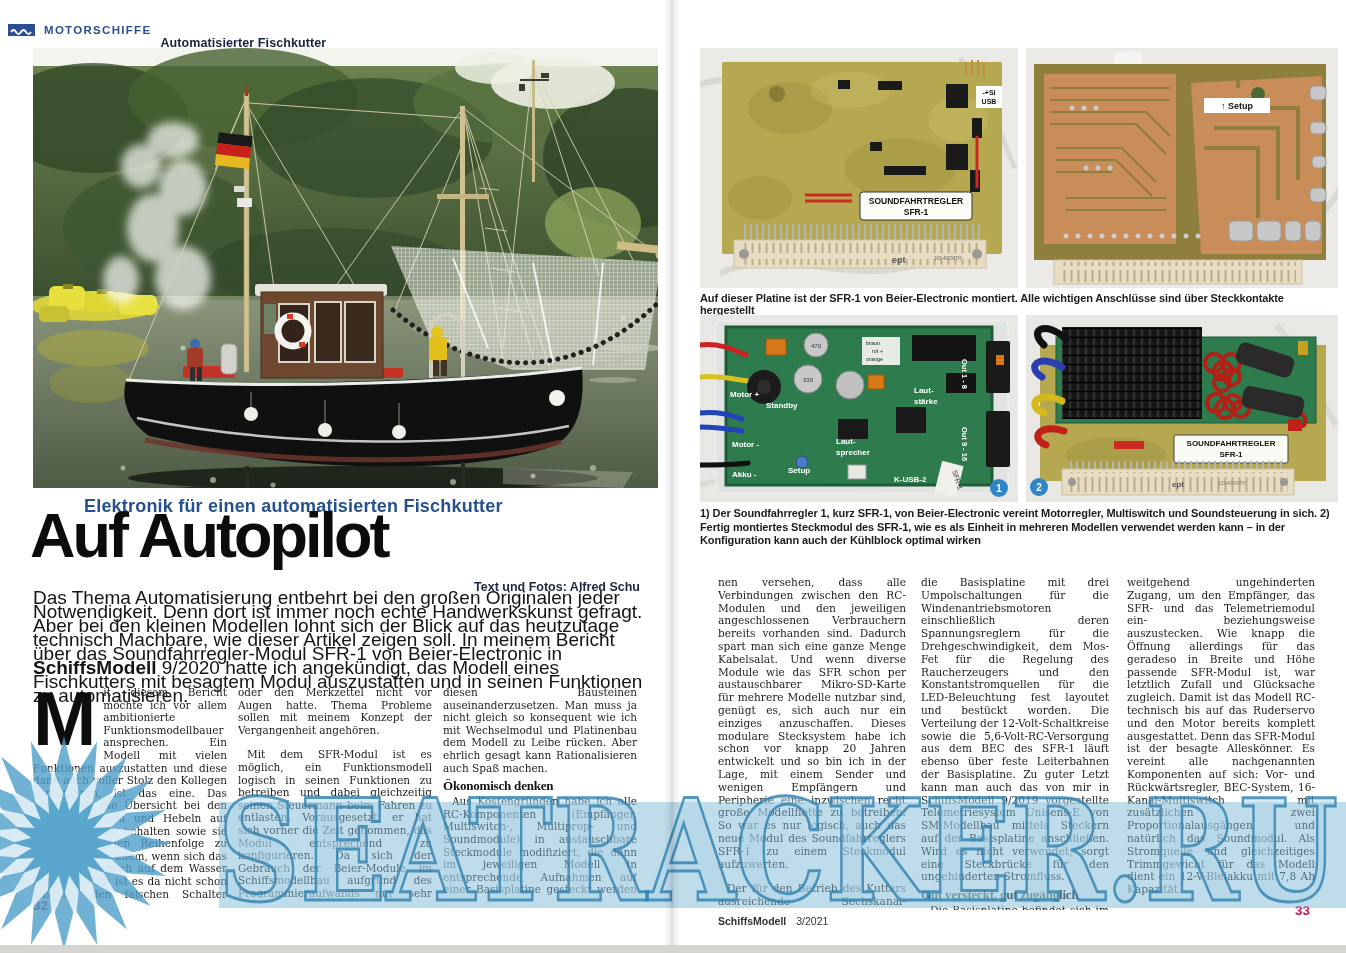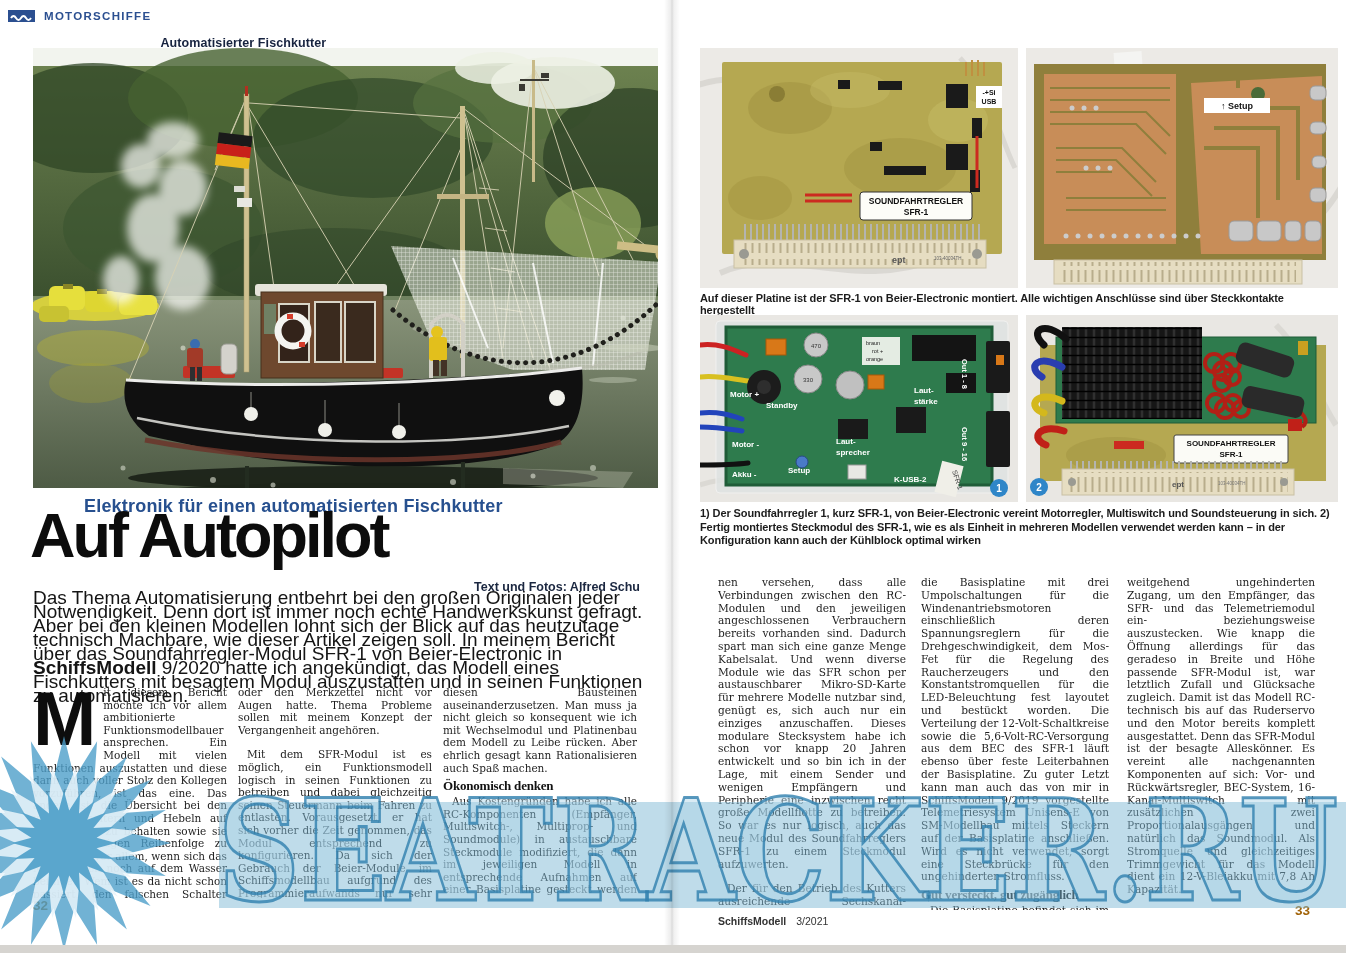--- a/index.html
+++ b/index.html
@@ -4,40 +4,40 @@
 <style>
   html,body{margin:0;padding:0;background:#fff;}
   .sheet{position:relative;width:1346px;height:953px;background:#fff;overflow:hidden;
          font-family:"Liberation Sans",sans-serif;}
   .abs{position:absolute;}
   
   .fold{left:664px;top:0;width:16px;height:953px;
         background:linear-gradient(to right,rgba(0,0,0,0),rgba(0,0,0,.07) 40%,rgba(0,0,0,.14) 50%,rgba(0,0,0,.06) 62%,rgba(0,0,0,0));}
   .bottom-strip{left:0;top:945px;width:1346px;height:8px;background:#d6d4d0;}
   
-  .kopf{left:8px;top:10px;display:flex;align-items:flex-start;gap:9px;}
+  .kopf{left:8px;top:10px;display:flex;align-items:center;gap:9px;}
   .kopf .section{color:#2b4f90;font-weight:bold;font-size:11.5px;letter-spacing:1.3px;}
   .kopf .topic{color:#17233f;font-weight:bold;font-size:12.5px;letter-spacing:.1px;margin-top:26px;}
   
   .kicker{left:44px;top:496px;font-weight:bold;font-size:18px;color:#27508f;letter-spacing:.2px;padding-left:40px;}
   .headline{left:30px;top:504px;font-weight:bold;font-size:63px;letter-spacing:-3px;color:#0c0c0c;line-height:1;}
   .byline{left:420px;top:567px;width:220px;text-align:right;font-weight:bold;font-size:12.5px;color:#1b2740;margin-top:13px;}
   .intro{left:33px;top:591px;width:616px;font-size:19px;line-height:14px;color:#141414;}
   .intro b{font-weight:bold;}
   .col{position:absolute;font-family:"DejaVu Serif",serif;font-size:10.5px;line-height:12.6px;
        text-align:justify;color:#1d1d1d;overflow:hidden;}
   .col p{margin:0;}
   .col p.gap{margin-top:12px;text-indent:9px;}
   .col h3{font-family:Liberation Serif, serif;font-weight:bold;font-size:13px;line-height:15px;
           margin:4px 0 2px;letter-spacing:-.2px;color:#111;}
   .lcol{top:686px;width:194px;height:212px;}
   .rcol{top:576px;width:188px;height:334px;font-size:10.6px;line-height:12.8px;}
   .dropcap{float:left;font-family:"Liberation Sans",sans-serif;font-weight:bold;
            font-size:76px;line-height:.82;color:#0d0d0d;margin:2px 7px 0 0;}
-  .pagenum{font-weight:bold;font-size:13.5px;color:#a16207;}
+  .pagenum{font-weight:bold;font-size:13.5px;color:#be185d;}
   .footerline{left:718px;top:915px;font-size:10.5px;color:#333;}
   .footerline .fname{font-weight:bold;margin-right:10px;}
   
   .cap{font-weight:bold;color:#1c1c1c;letter-spacing:-.1px;}
   .cap-top{left:700px;top:292px;width:638px;text-align:left;font-size:11px;}
   .cap-bot{left:700px;top:507px;width:642px;text-align:left;font-size:11px;line-height:13.5px;}
   
   .photo{position:absolute;display:block;}
   
   .wm-band{left:219px;top:802px;width:1127px;height:106px;background:rgba(128,185,214,.5);}

